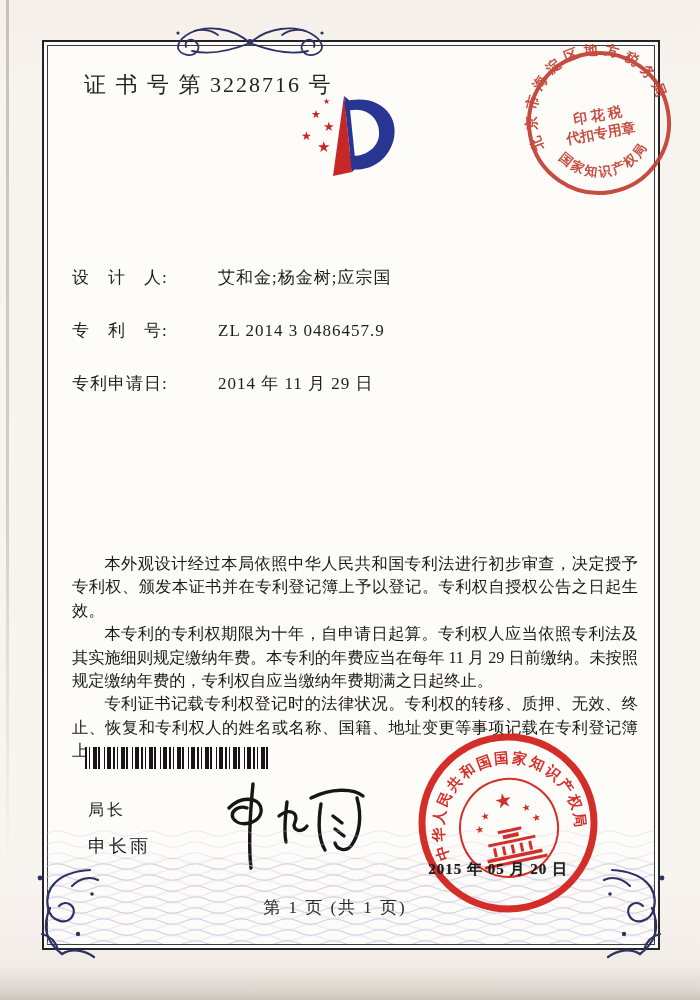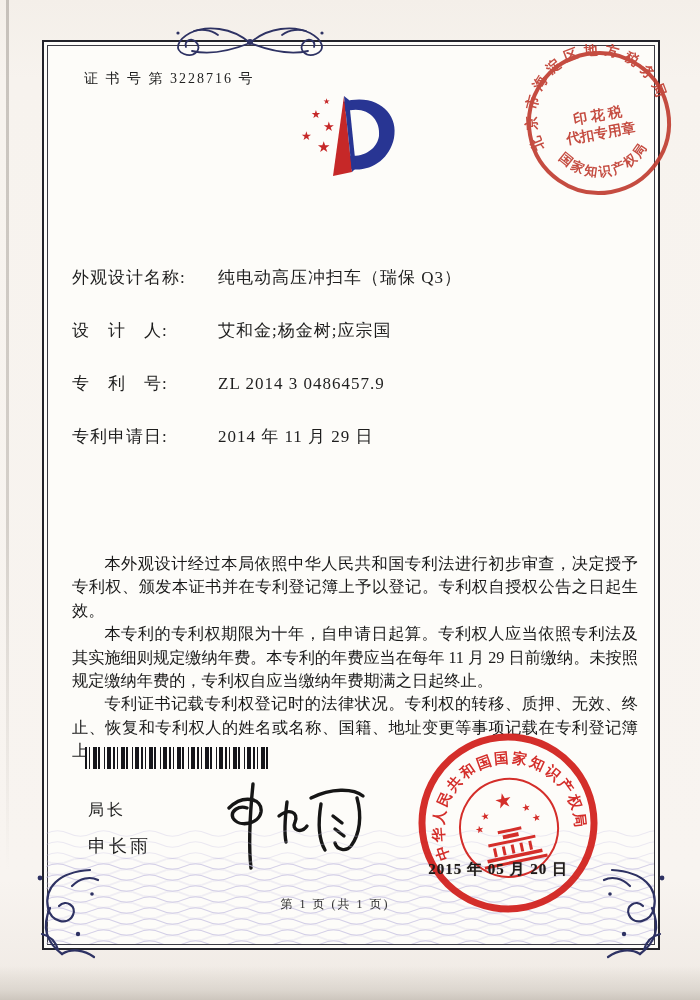--- a/index.html
+++ b/index.html
@@ -15,21 +15,21 @@
   .edge-left{position:absolute;left:6px;top:0;width:3px;height:870px;
     background:linear-gradient(180deg,#a09a93 0%,#b8b2ab 60%,transparent 100%);opacity:.55;}
   .edge-bottom{position:absolute;left:0;bottom:0;width:100%;height:34px;
     background:linear-gradient(180deg,transparent,#d8d2ca 70%,#c4bdb4 100%);opacity:.8;}
 
   
   .frame{position:absolute;left:42px;top:40px;width:614px;height:906px;
     border:2px solid #23232a;background:#fdfcf9;}
   .frame-inner{position:absolute;inset:3px;border:1px solid #3a3a42;}
 
-  .certno{position:absolute;left:84px;top:70px;font-size:14px;letter-spacing:2px;color:#222;}
+  .certno{position:absolute;left:84px;top:70px;font-size:22px;letter-spacing:2px;color:#222;}
 
   .logo{position:absolute;left:281px;top:88px;}
 
   .title{position:absolute;left:0;top:183px;width:700px;text-align:center;
     font-size:36px;font-weight:700;letter-spacing:5px;color:#141414;}
 
   .fields{position:absolute;left:72px;top:266px;width:566px;}
   .field-row{height:20px;margin-bottom:33px;font-size:17px;letter-spacing:1px;
     white-space:nowrap;color:#1e1e1e;}
   .field-label{display:inline-block;min-width:138px;font-weight:500;}
@@ -52,21 +52,21 @@
   .sig-name{position:absolute;left:88px;top:834px;font-size:18px;letter-spacing:3px;color:#1b1b1b;}
   .signature{position:absolute;left:195px;top:776px;}
 
   .waves{position:absolute;left:46px;top:828px;z-index:1;}
   .flourish{position:absolute;z-index:3;}
   .flourish.bl{left:28px;top:864px;}
   .flourish.br{left:602px;top:864px;}
   .top-ornament{position:absolute;left:158px;top:21px;z-index:3;}
 
   .footer{position:absolute;left:0;top:896px;width:670px;text-align:center;
-    font-size:12px;letter-spacing:2px;color:#2a2a2a;z-index:2;}
+    font-size:17px;letter-spacing:2px;color:#2a2a2a;z-index:2;}
 
   .tax-seal{position:absolute;left:520px;top:44px;opacity:.9;}
   .office-seal{position:absolute;left:408px;top:723px;z-index:4;}
   .date-stamp{position:absolute;left:418px;top:860px;width:160px;text-align:center;
     font-size:15px;font-weight:700;letter-spacing:1px;color:#1d1a18;z-index:5;
     text-shadow:0 0 1px rgba(40,30,30,.5);}
 </style>
 </head>
 <body>
 
@@ -145,23 +145,20 @@
       <text x="30" y="30" font-size="11" font-family="'DejaVu Sans',sans-serif">★</text>
       <text x="42" y="43" font-size="13" font-family="'DejaVu Sans',sans-serif">★</text>
       <text x="20" y="52" font-size="12" font-family="'DejaVu Sans',sans-serif">★</text>
       <text x="36" y="64" font-size="15" font-family="'DejaVu Sans',sans-serif">★</text>
       <text x="42" y="16" font-size="8" font-family="'DejaVu Sans',sans-serif">★</text>
     </g>
   </svg>
 
 
   <div class="fields">
-    <div class="field-row">
-      <span class="field-label">外观设计名称:</span><span class="field-value">纯电动高压冲扫车（瑞保 Q3）</span>
-    </div>
     <div class="field-row">
       <span class="field-label">设　计　人:</span><span class="field-value">艾和金;杨金树;应宗国</span>
     </div>
     <div class="field-row">
       <span class="field-label">专　利　号:</span><span class="field-value">ZL 2014 3 0486457.9</span>
     </div>
     <div class="field-row">
       <span class="field-label">专利申请日:</span><span class="field-value">2014 年 11 月 29 日</span>
     </div>
   </div>

